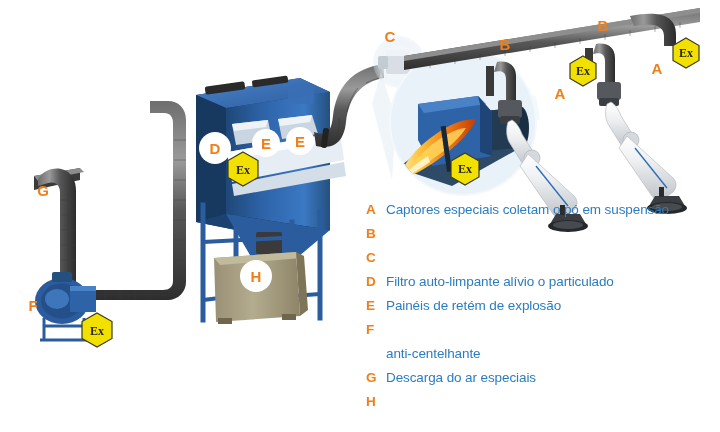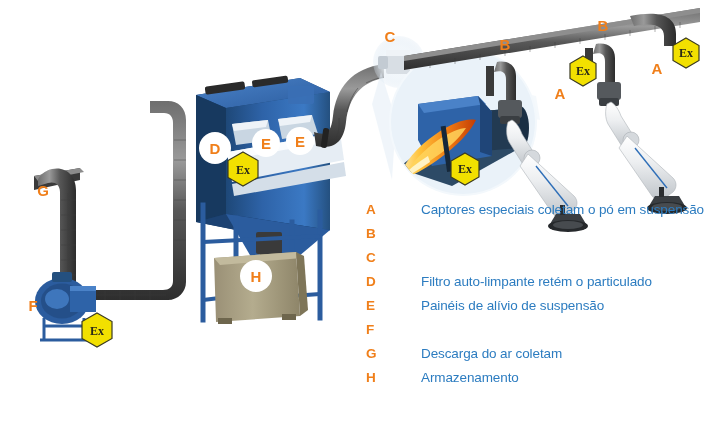--- a/index.html
+++ b/index.html
@@ -21,21 +21,20 @@
     height:24px;line-height:24px;
   }
   .leg-letter{
     width:20px;flex:0 0 20px;
     color:#F07F1A;font-weight:bold;font-size:13.5px;
     text-align:left;
   }
   .leg-text{
     color:#2C7CC0;font-size:13.5px;letter-spacing:-0.1px;
     white-space:nowrap;
-    margin-left:35px;
   }
   .leg-cont .leg-letter{opacity:0;}
 
   
   svg#art{position:absolute;left:0;top:0;width:720px;height:432px;}
 
   
   .cmark-circ{fill:#ffffff;}
   .cmark-txt{fill:#F07F1A;font-family:"Liberation Sans",sans-serif;
              font-weight:bold;font-size:15px;text-anchor:middle;}
@@ -383,32 +382,35 @@
     <span class="leg-text">Captores especiais coletam o pó em suspensão</span>
   </div>
   <div class="leg-row">
     <span class="leg-letter">B</span>
   </div>
   <div class="leg-row">
     <span class="leg-letter">C</span>
   </div>
   <div class="leg-row">
     <span class="leg-letter">D</span>
-    <span class="leg-text">Filtro auto-limpante retém o particulado</span>
+    <span class="leg-text">Filtro auto-limpante alívio o particulado</span>
   </div>
   <div class="leg-row">
     <span class="leg-letter">E</span>
-    <span class="leg-text">Painéis de alívio de suspensão</span>
+    <span class="leg-text">Painéis de retém de explosão</span>
   </div>
   <div class="leg-row">
     <span class="leg-letter">F</span>
   </div>
+  <div class="leg-row leg-cont">
+    <span class="leg-letter"></span>
+    <span class="leg-text">anti-centelhante</span>
+  </div>
   <div class="leg-row">
     <span class="leg-letter">G</span>
-    <span class="leg-text">Descarga do ar coletam</span>
+    <span class="leg-text">Descarga do ar especiais</span>
   </div>
   <div class="leg-row">
     <span class="leg-letter">H</span>
-    <span class="leg-text">Armazenamento</span>
   </div>
 </div>
 
 </div>
 
 </body></html>

